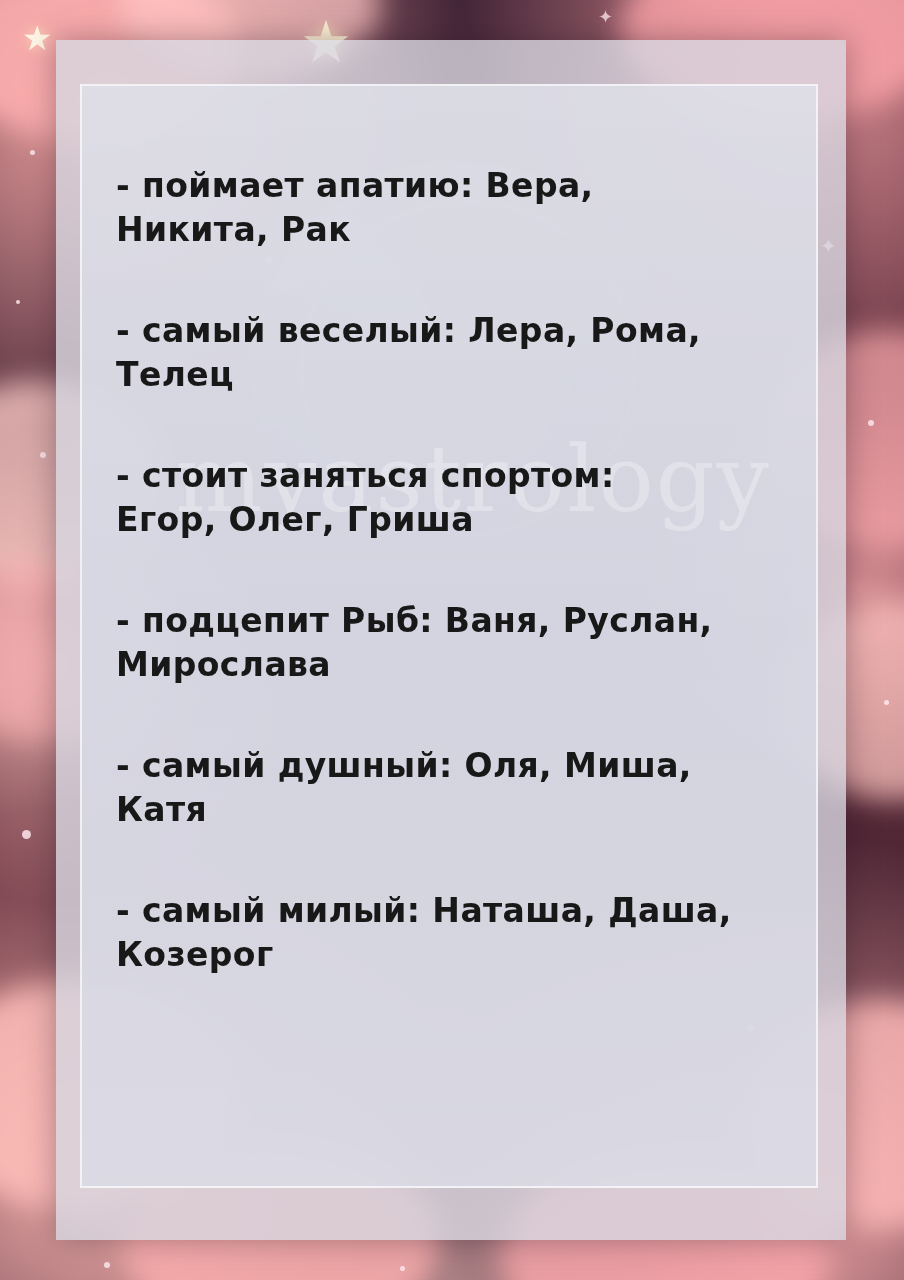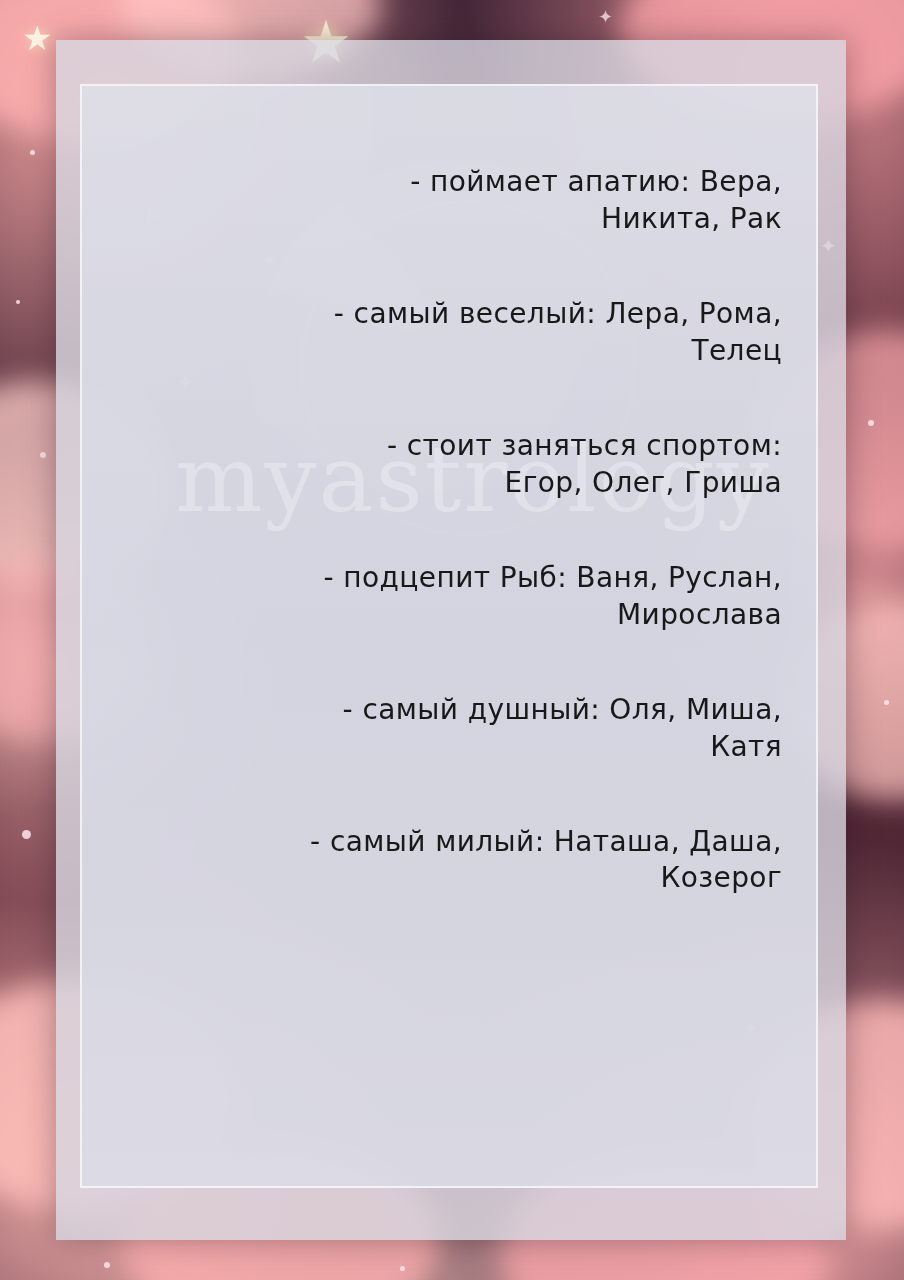--- a/index.html
+++ b/index.html
@@ -118,28 +118,29 @@
   }
 
   .list {
     position: absolute;
     left: 0; right: 0;
     top: 78px;
     padding: 0 34px;
     box-sizing: border-box;
   }
   .entry {
-    text-align: right;
+    text-align: left;
     color: #181818;
     font-family: "DejaVu Sans", sans-serif;
-    font-size: 28px;
+    font-size: 33px;
     line-height: 1.32;
     letter-spacing: 0.4px;
     margin: 0 0 58px 0;
     white-space: pre-line;
+    font-weight: bold;
   }
   .entry:last-child { margin-bottom: 1px; }
 </style>
 </head>
 <body>
 
 <div class="poster">
 
   <div class="cloud" style="left:-60px;  top:-40px;  width:300px; height:180px; background:rgba(255,176,176,.85);"></div>
   <div class="cloud" style="left:120px;  top:-70px;  width:260px; height:150px; background:rgba(255,198,196,.7);"></div>

